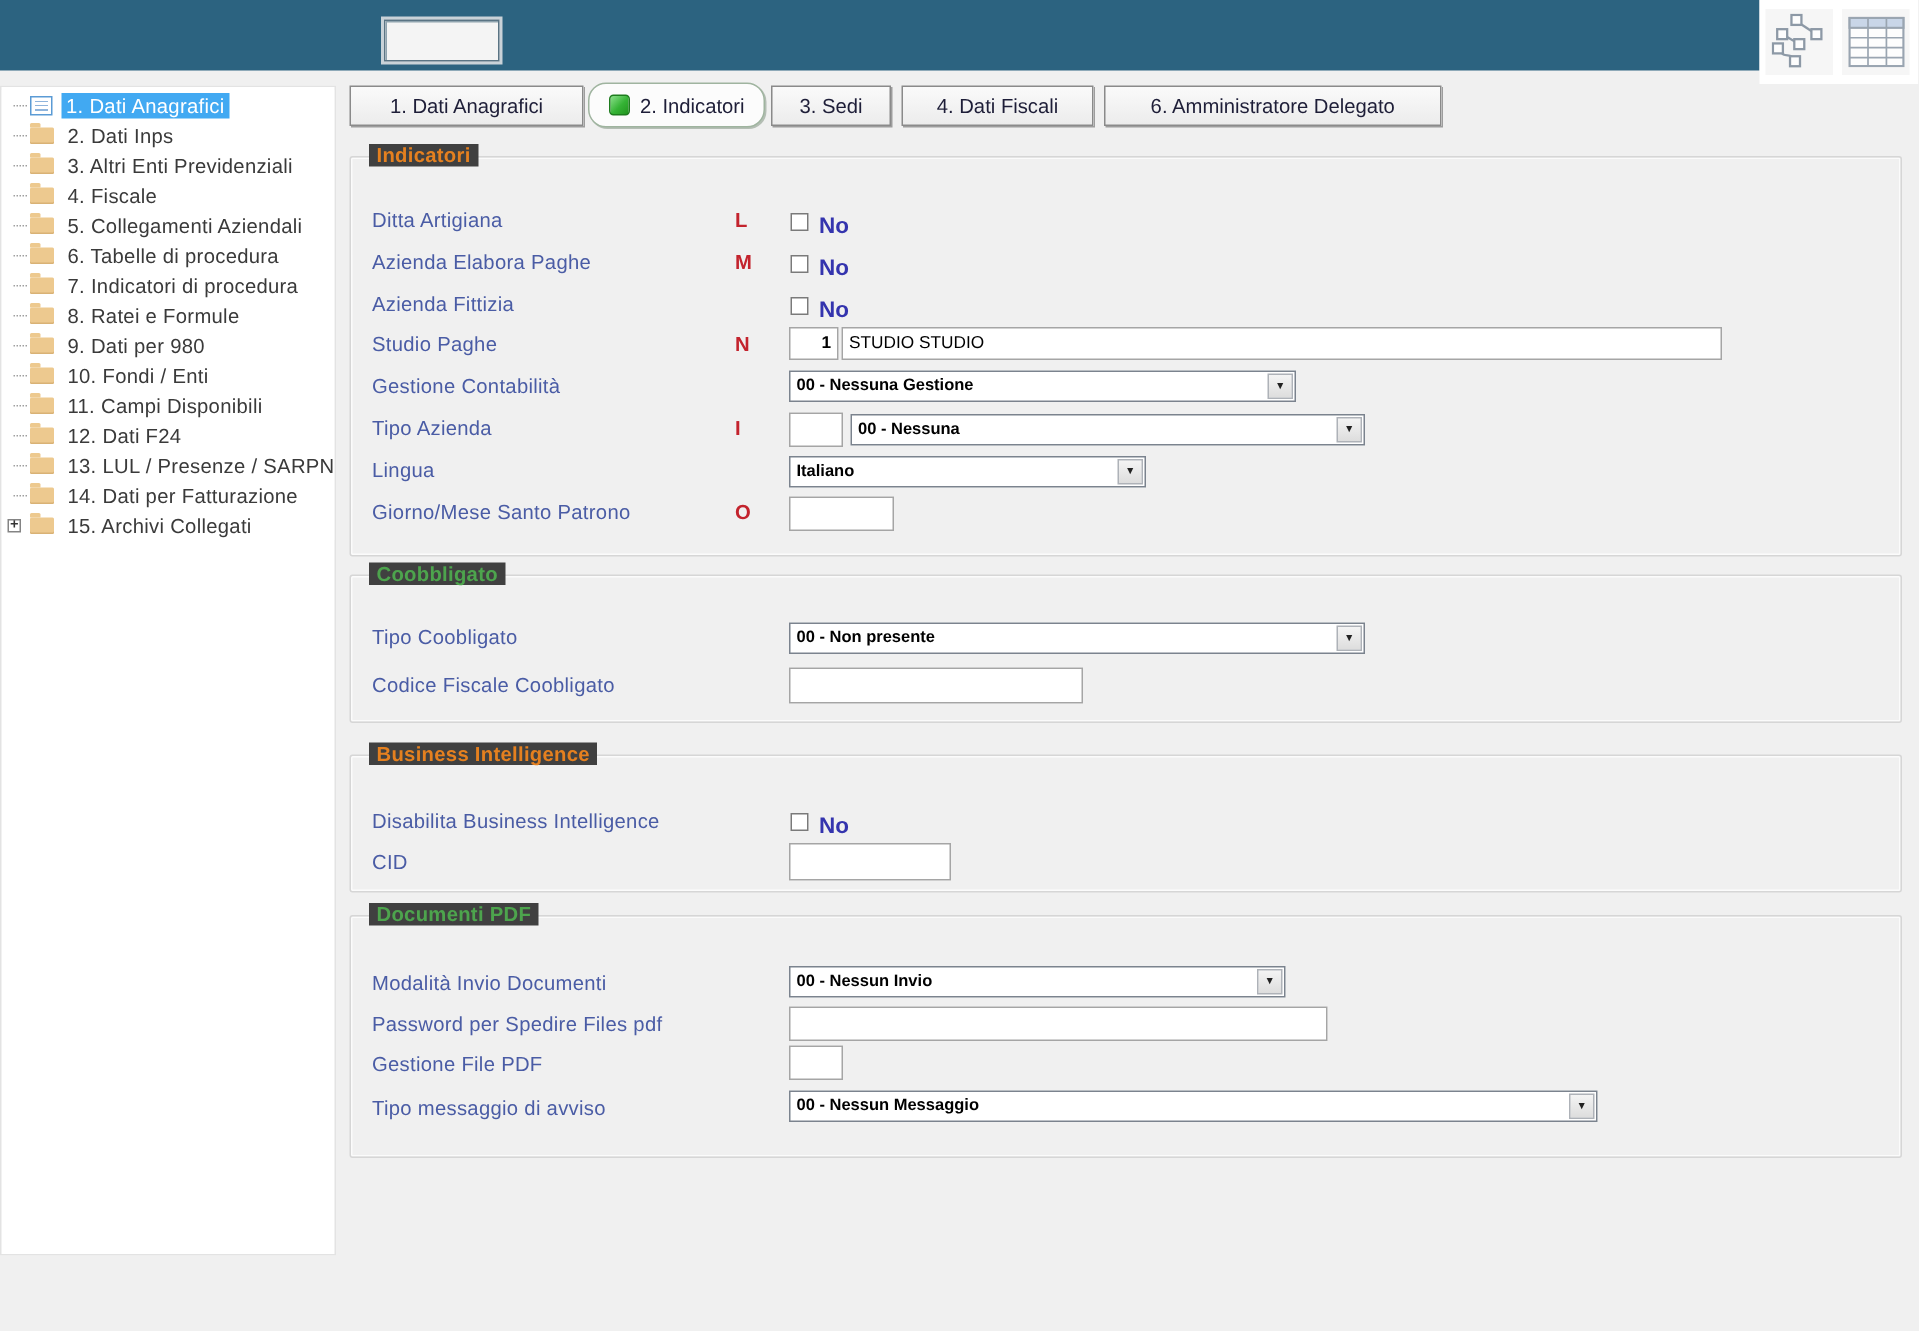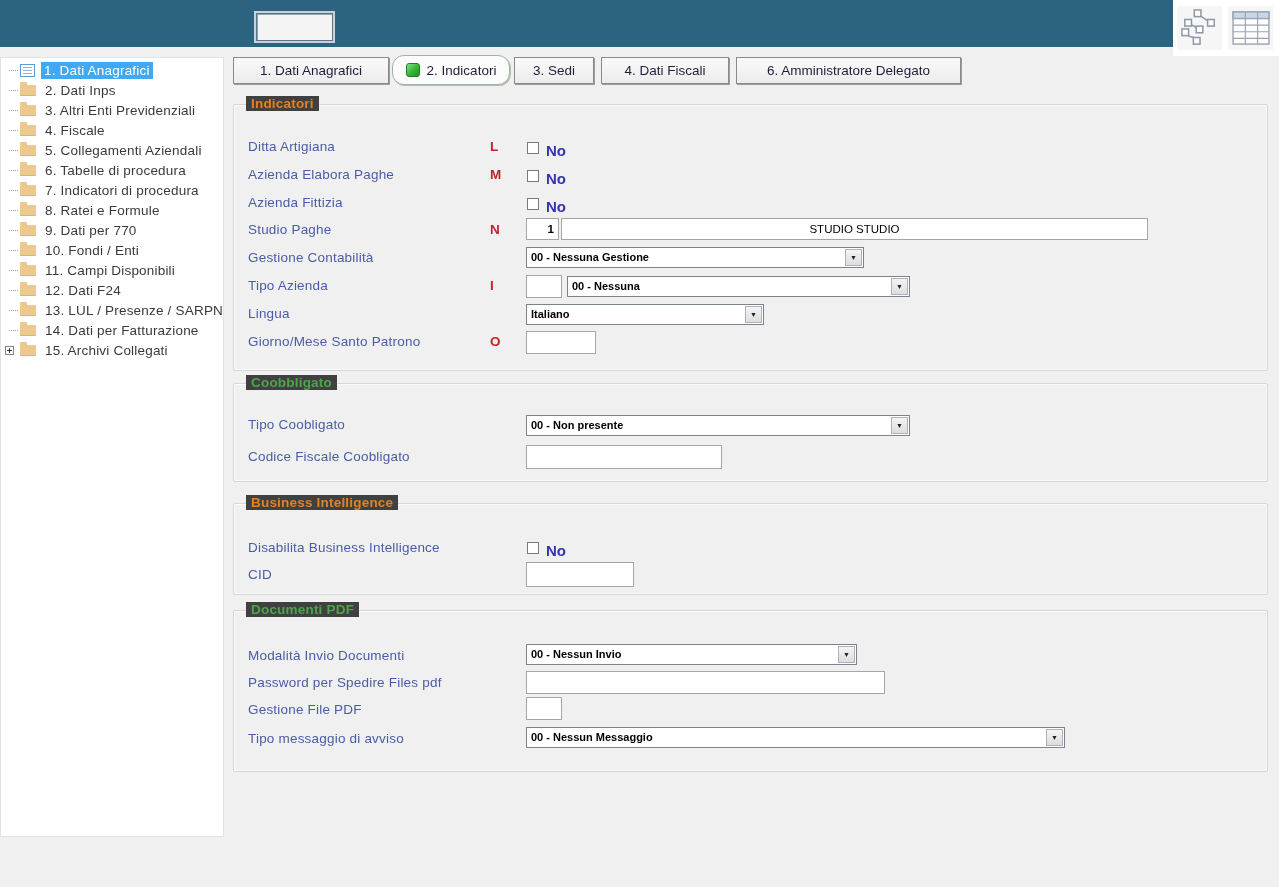--- a/index.html
+++ b/index.html
@@ -73,21 +73,21 @@
   .legend.orange { color:#E5801F; }
   .legend.green  { color:#4DA44D; }
   .flabel { position:absolute; left:14px; font-size:13.5px; color:#4A5CA5; letter-spacing:.2px; white-space:nowrap; }
   .letter { position:absolute; left:256px; font-size:13.5px; font-weight:bold; color:#C3232D; }
   .cb { position:absolute; width:12px; height:12px; background:#fff; border:1px solid #7A7A7A; cursor:pointer; }
   .cb-label { position:absolute; font-size:15px; font-weight:bold; color:#3434AE; }
   .tin {
     position:absolute; border:1px solid #A5A5A5; background:#fff;
     font:11.5px "Liberation Sans", sans-serif; padding:0 4px; color:#000;
   }
-  .tin.ctr { text-align:center; }
+  .tin.ctr { }
   .tin.rt  { text-align:right; font-weight:bold; }
   .combo { position:absolute; height:21px; background:#fff; border:1px solid #7B838E; display:flex; align-items:stretch; cursor:pointer; }
   .combo .val { flex:1; font-size:11px; font-weight:bold; color:#000; padding:3px 0 0 4px; white-space:nowrap; overflow:hidden; }
   .combo .arrow {
     width:17px; flex-shrink:0; margin:1px; background:linear-gradient(#F4F4F4,#DDDDDD);
     border:1px solid #AEB2B8; display:flex; align-items:center; justify-content:center;
     font-size:7px; color:#222;
   }
   svg { display:block; }
 </style>
@@ -189,21 +189,21 @@
           <span class="tlabel">7. Indicatori di procedura</span>
         </div>
         <div class="trow">
           <span class="stub"></span>
           <span class="icon-folder"></span>
           <span class="tlabel">8. Ratei e Formule</span>
         </div>
         <div class="trow">
           <span class="stub"></span>
           <span class="icon-folder"></span>
-          <span class="tlabel">9. Dati per 770</span>
+          <span class="tlabel">9. Dati per 980</span>
         </div>
         <div class="trow">
           <span class="stub"></span>
           <span class="icon-folder"></span>
           <span class="tlabel">10. Fondi / Enti</span>
         </div>
         <div class="trow">
           <span class="stub"></span>
           <span class="icon-folder"></span>
           <span class="tlabel">11. Campi Disponibili</span>

